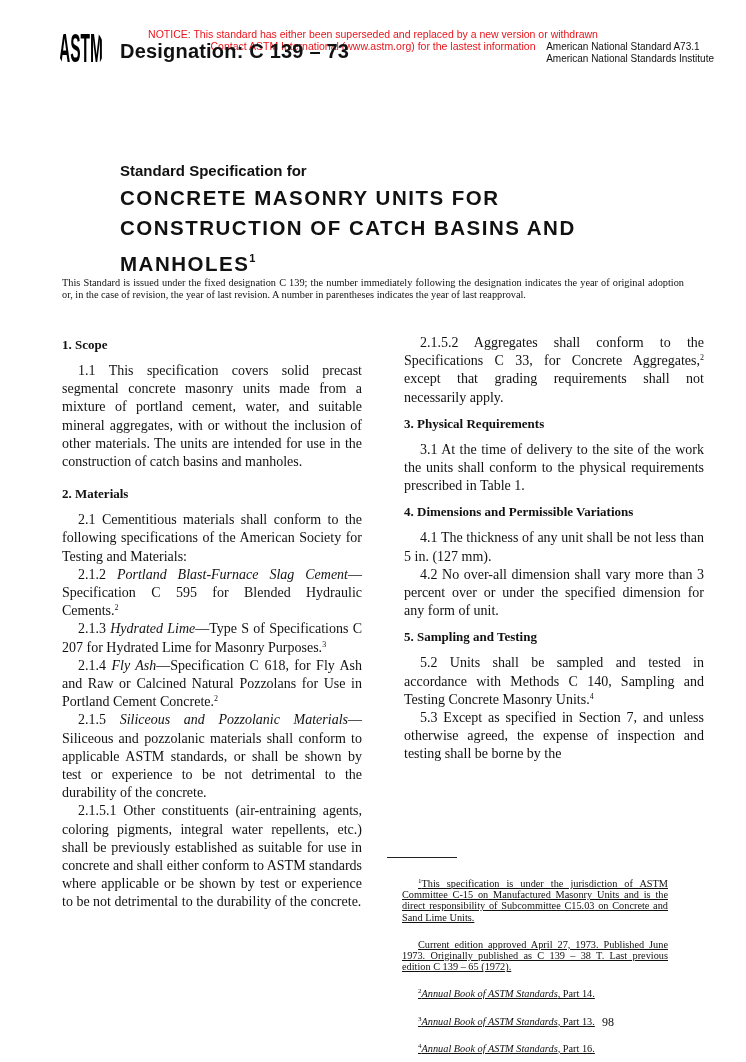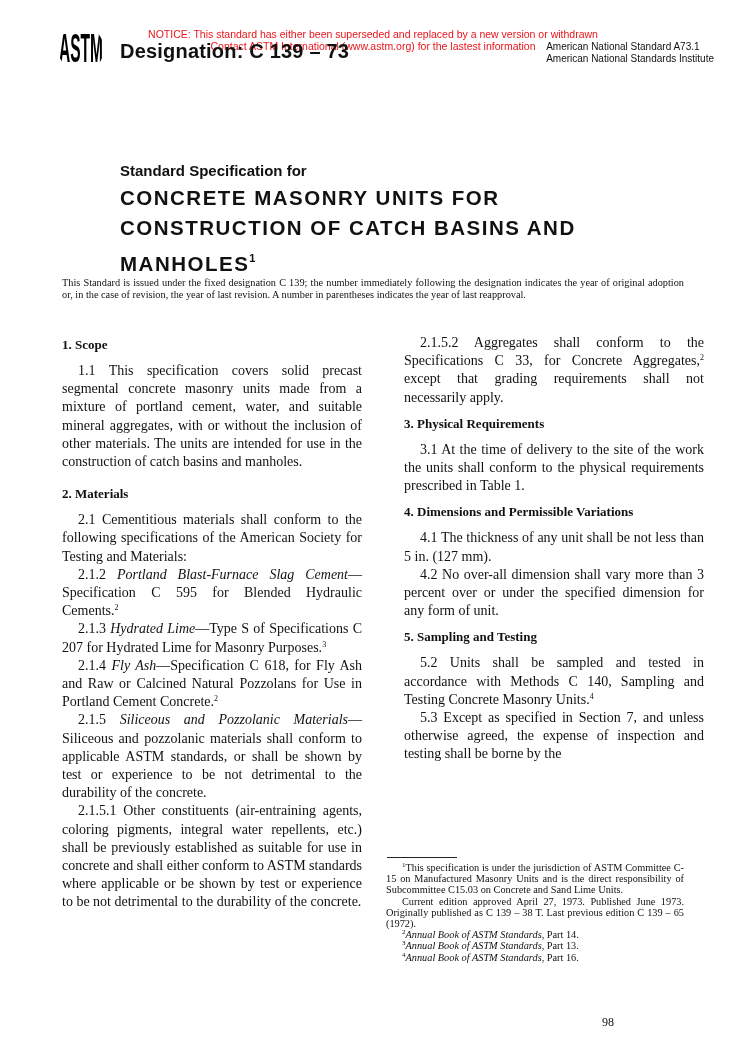--- a/index.html
+++ b/index.html
@@ -24,21 +24,21 @@
   .col-right { left: 404px; top: 334px; width: 300px; }
   .col p { margin: 0; text-indent: 16px; }
   .col h2 { font-size: 13px; font-weight: bold; margin: 0; line-height: 18px; }
   .col .gap-sm { height: 8px; }
   .col .gap-md { height: 14px; }
   .col sup { font-size: 8px; vertical-align: 5px; line-height: 0; }
   .col i { font-style: italic; }
 
   .fn-rule { position: absolute; left: 387px; top: 857px; width: 70px; height: 1px; border-top: 1px solid #222; }
   .footnotes { position: absolute; left: 386px; top: 862px; width: 298px; font-size: 10.3px; line-height: 11.2px; text-align: justify; }
-  .footnotes p { margin: 0; text-indent: 16px; }
+  .footnotes p { margin: 16px; text-indent: 16px; text-decoration: underline; }
   .footnotes sup { font-size: 7px; vertical-align: 4px; line-height: 0; }
 
   .pageno { position: absolute; left: 8px; width: 606px; top: 1015px; text-align: right; font-size: 12px; }
 </style>
 </head>
 <body>
 
 <div class="notice sans">
   <div>NOTICE: This standard has either been superseded and replaced by a new version or withdrawn</div>
   <div>Contact ASTM International (www.astm.org) for the lastest information</div>

